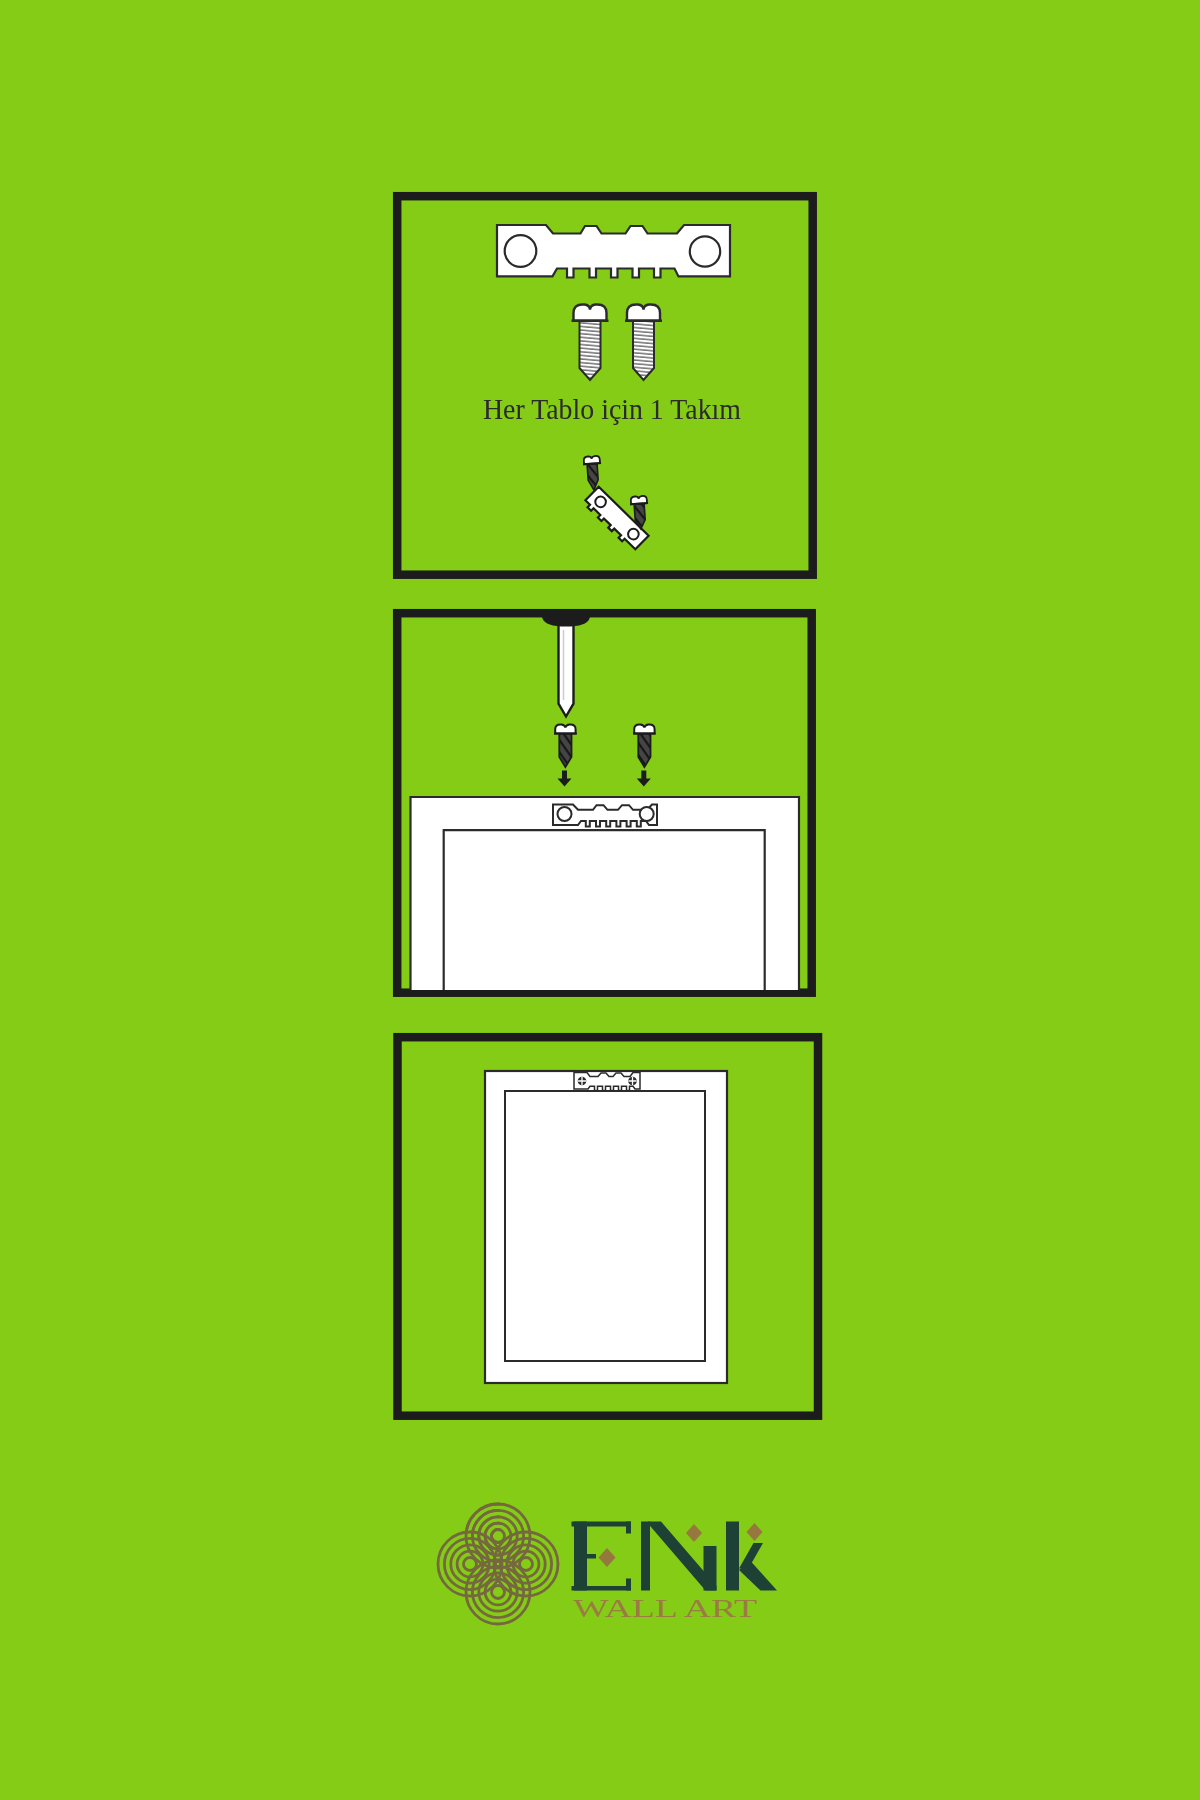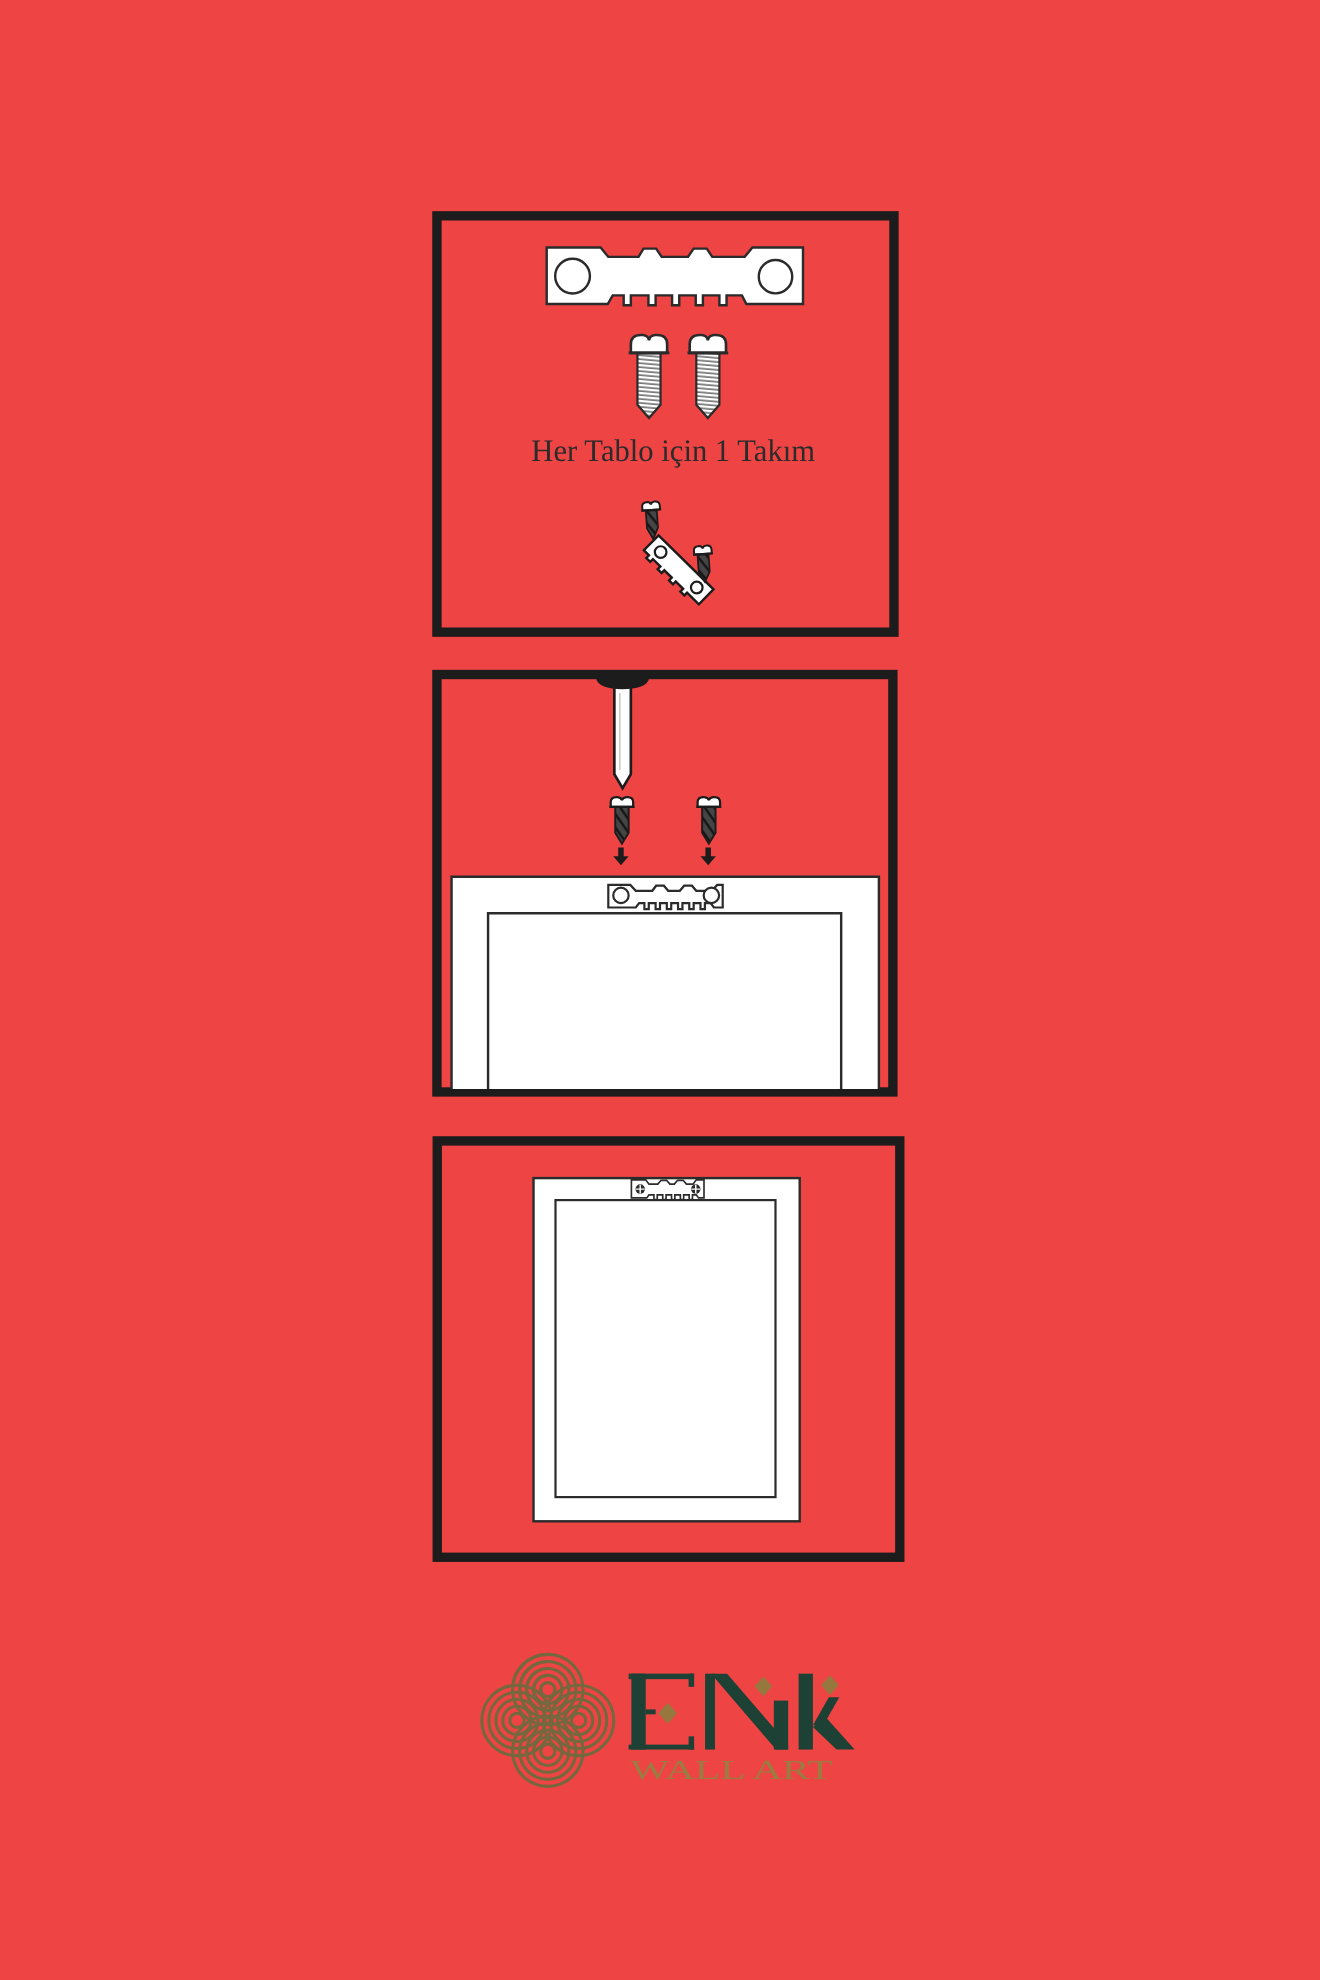--- a/index.html
+++ b/index.html
@@ -1,16 +1,16 @@
 <!DOCTYPE html>
 <html><head>
 <meta charset="utf-8">
 <style>
   html,body{margin:0;padding:0;background:#ffffff;}
-  #page{position:relative;width:1200px;height:1800px;background:#ef4444;overflow:hidden;
+  #page{position:relative;width:1200px;height:1800px;background:#84cc16;overflow:hidden;
         font-family:"Liberation Sans", sans-serif;}
   svg{position:absolute;left:0;top:0;}
 </style>
 </head>
 <body>
 <div id="page">
 <svg width="1200" height="1800" viewBox="0 0 1200 1800" fill="none">
 <defs>
   <pattern id="thread" patternUnits="userSpaceOnUse" width="4" height="3.6" patternTransform="rotate(5)">
     <rect width="4" height="3.6" fill="#ffffff"></rect>

